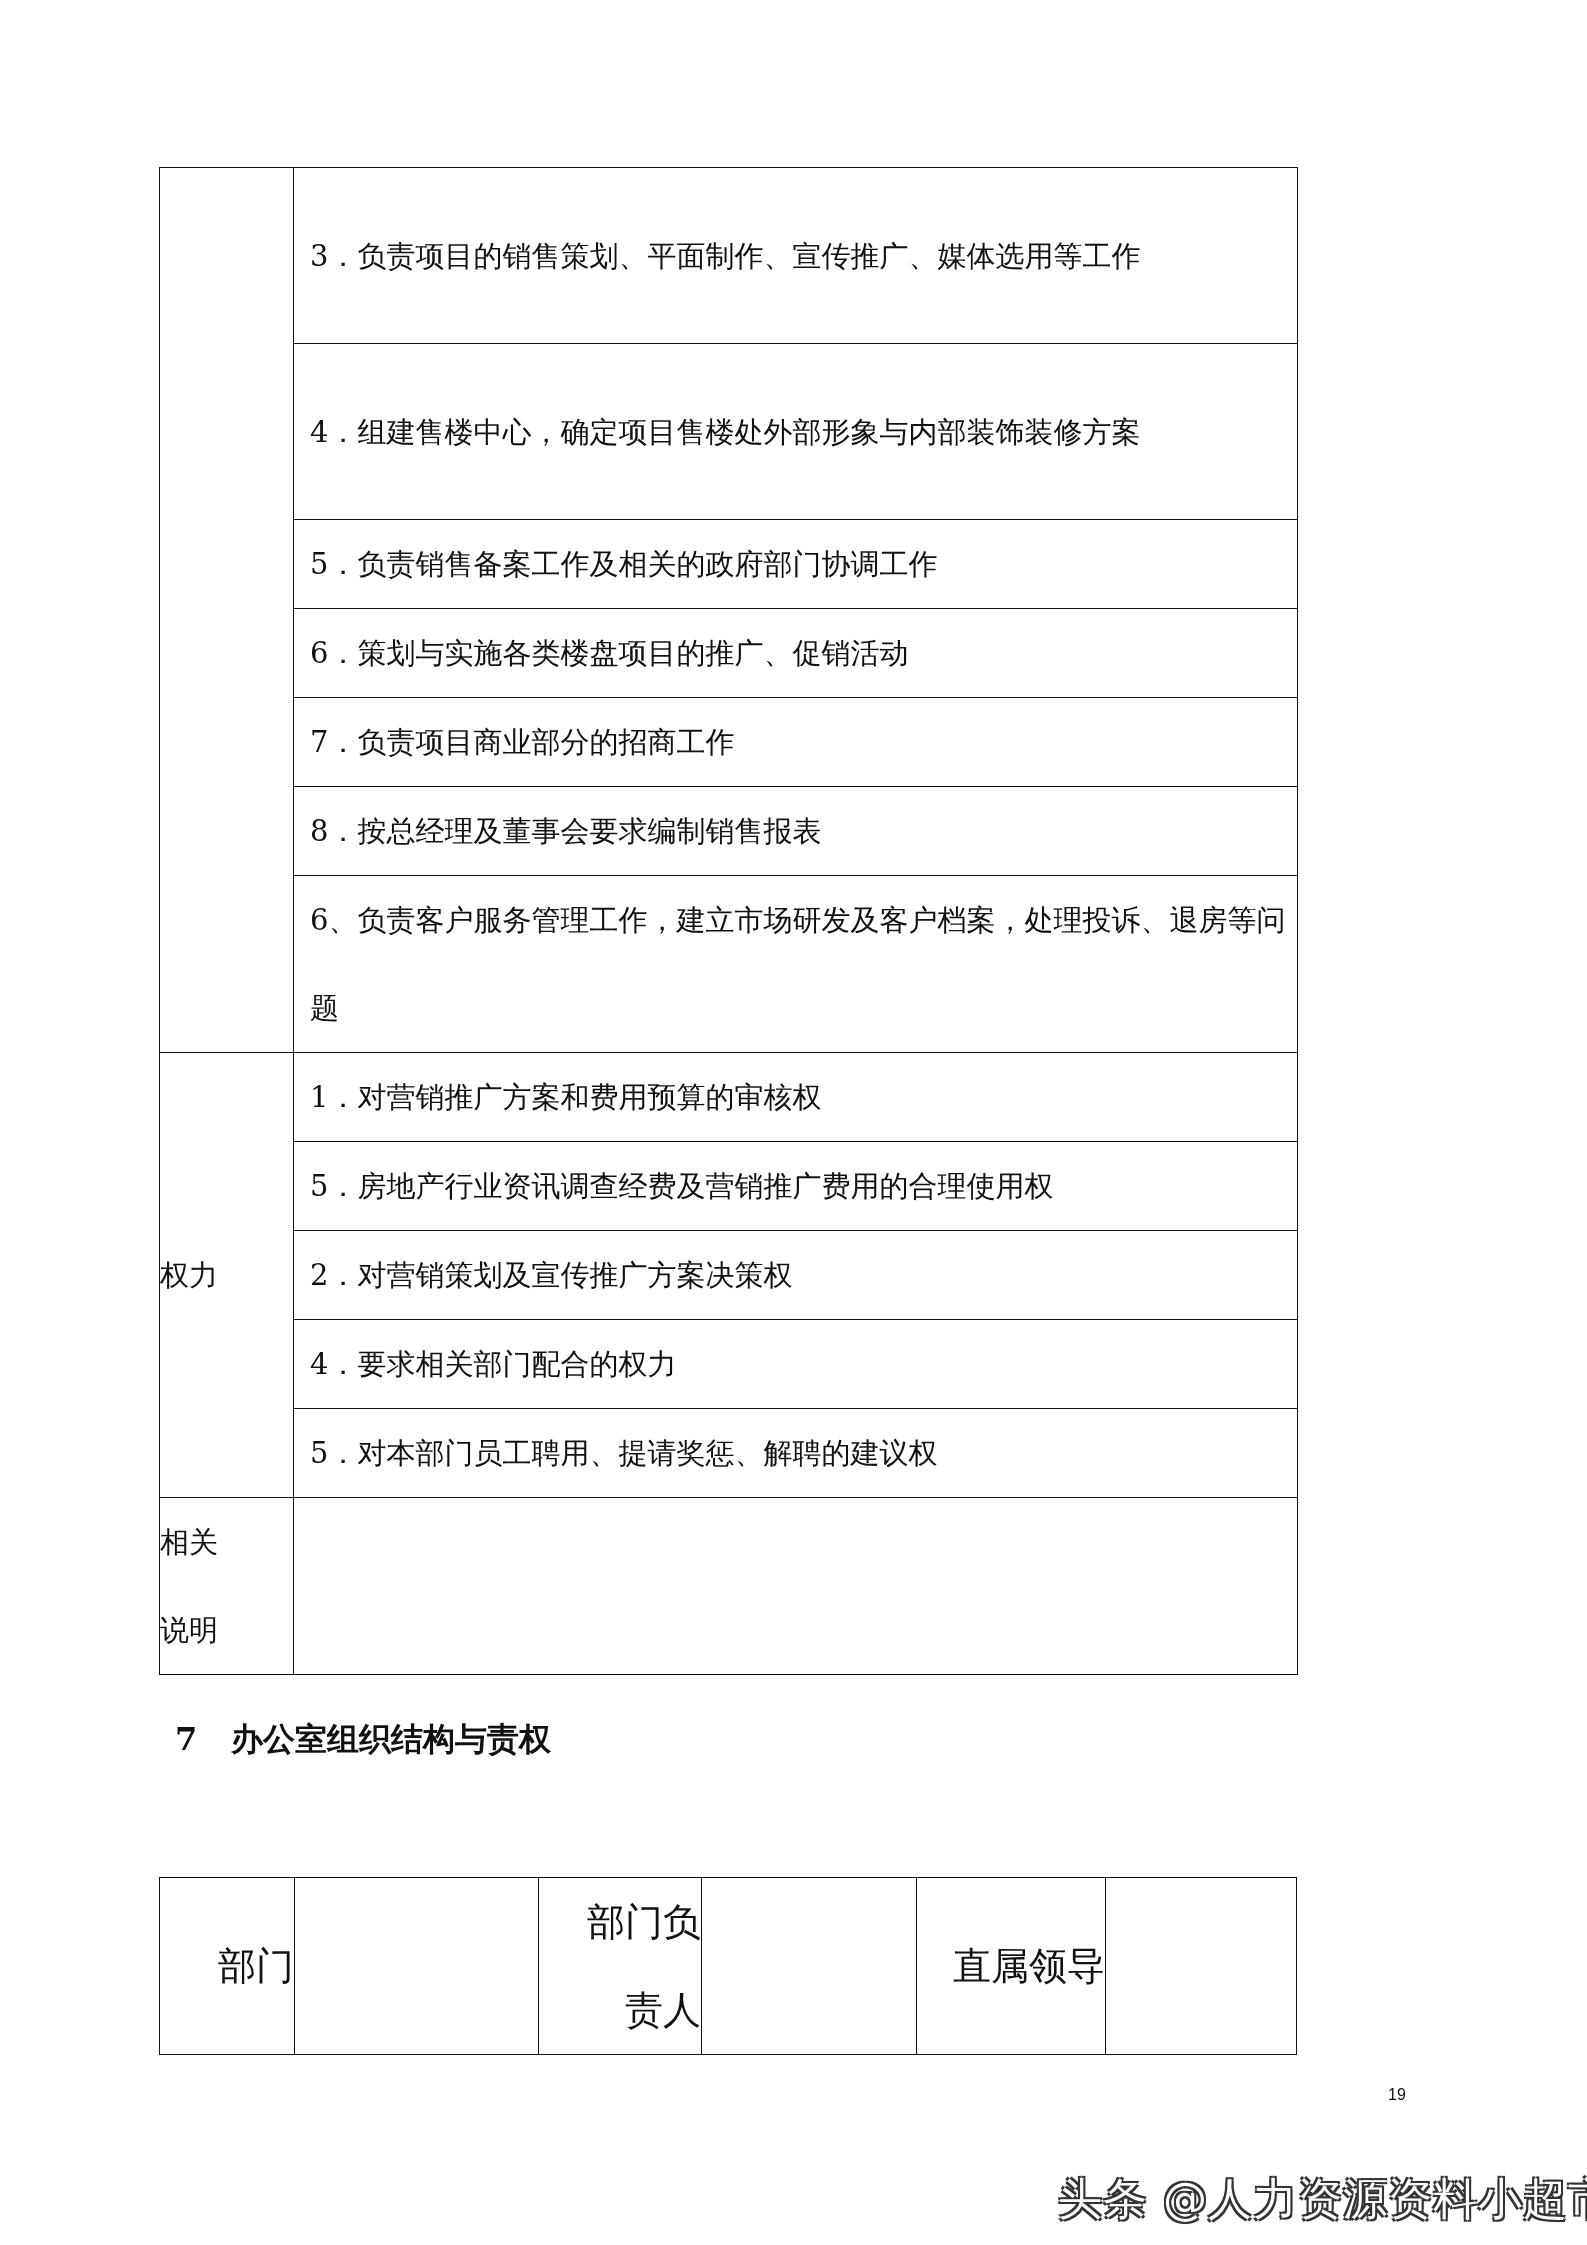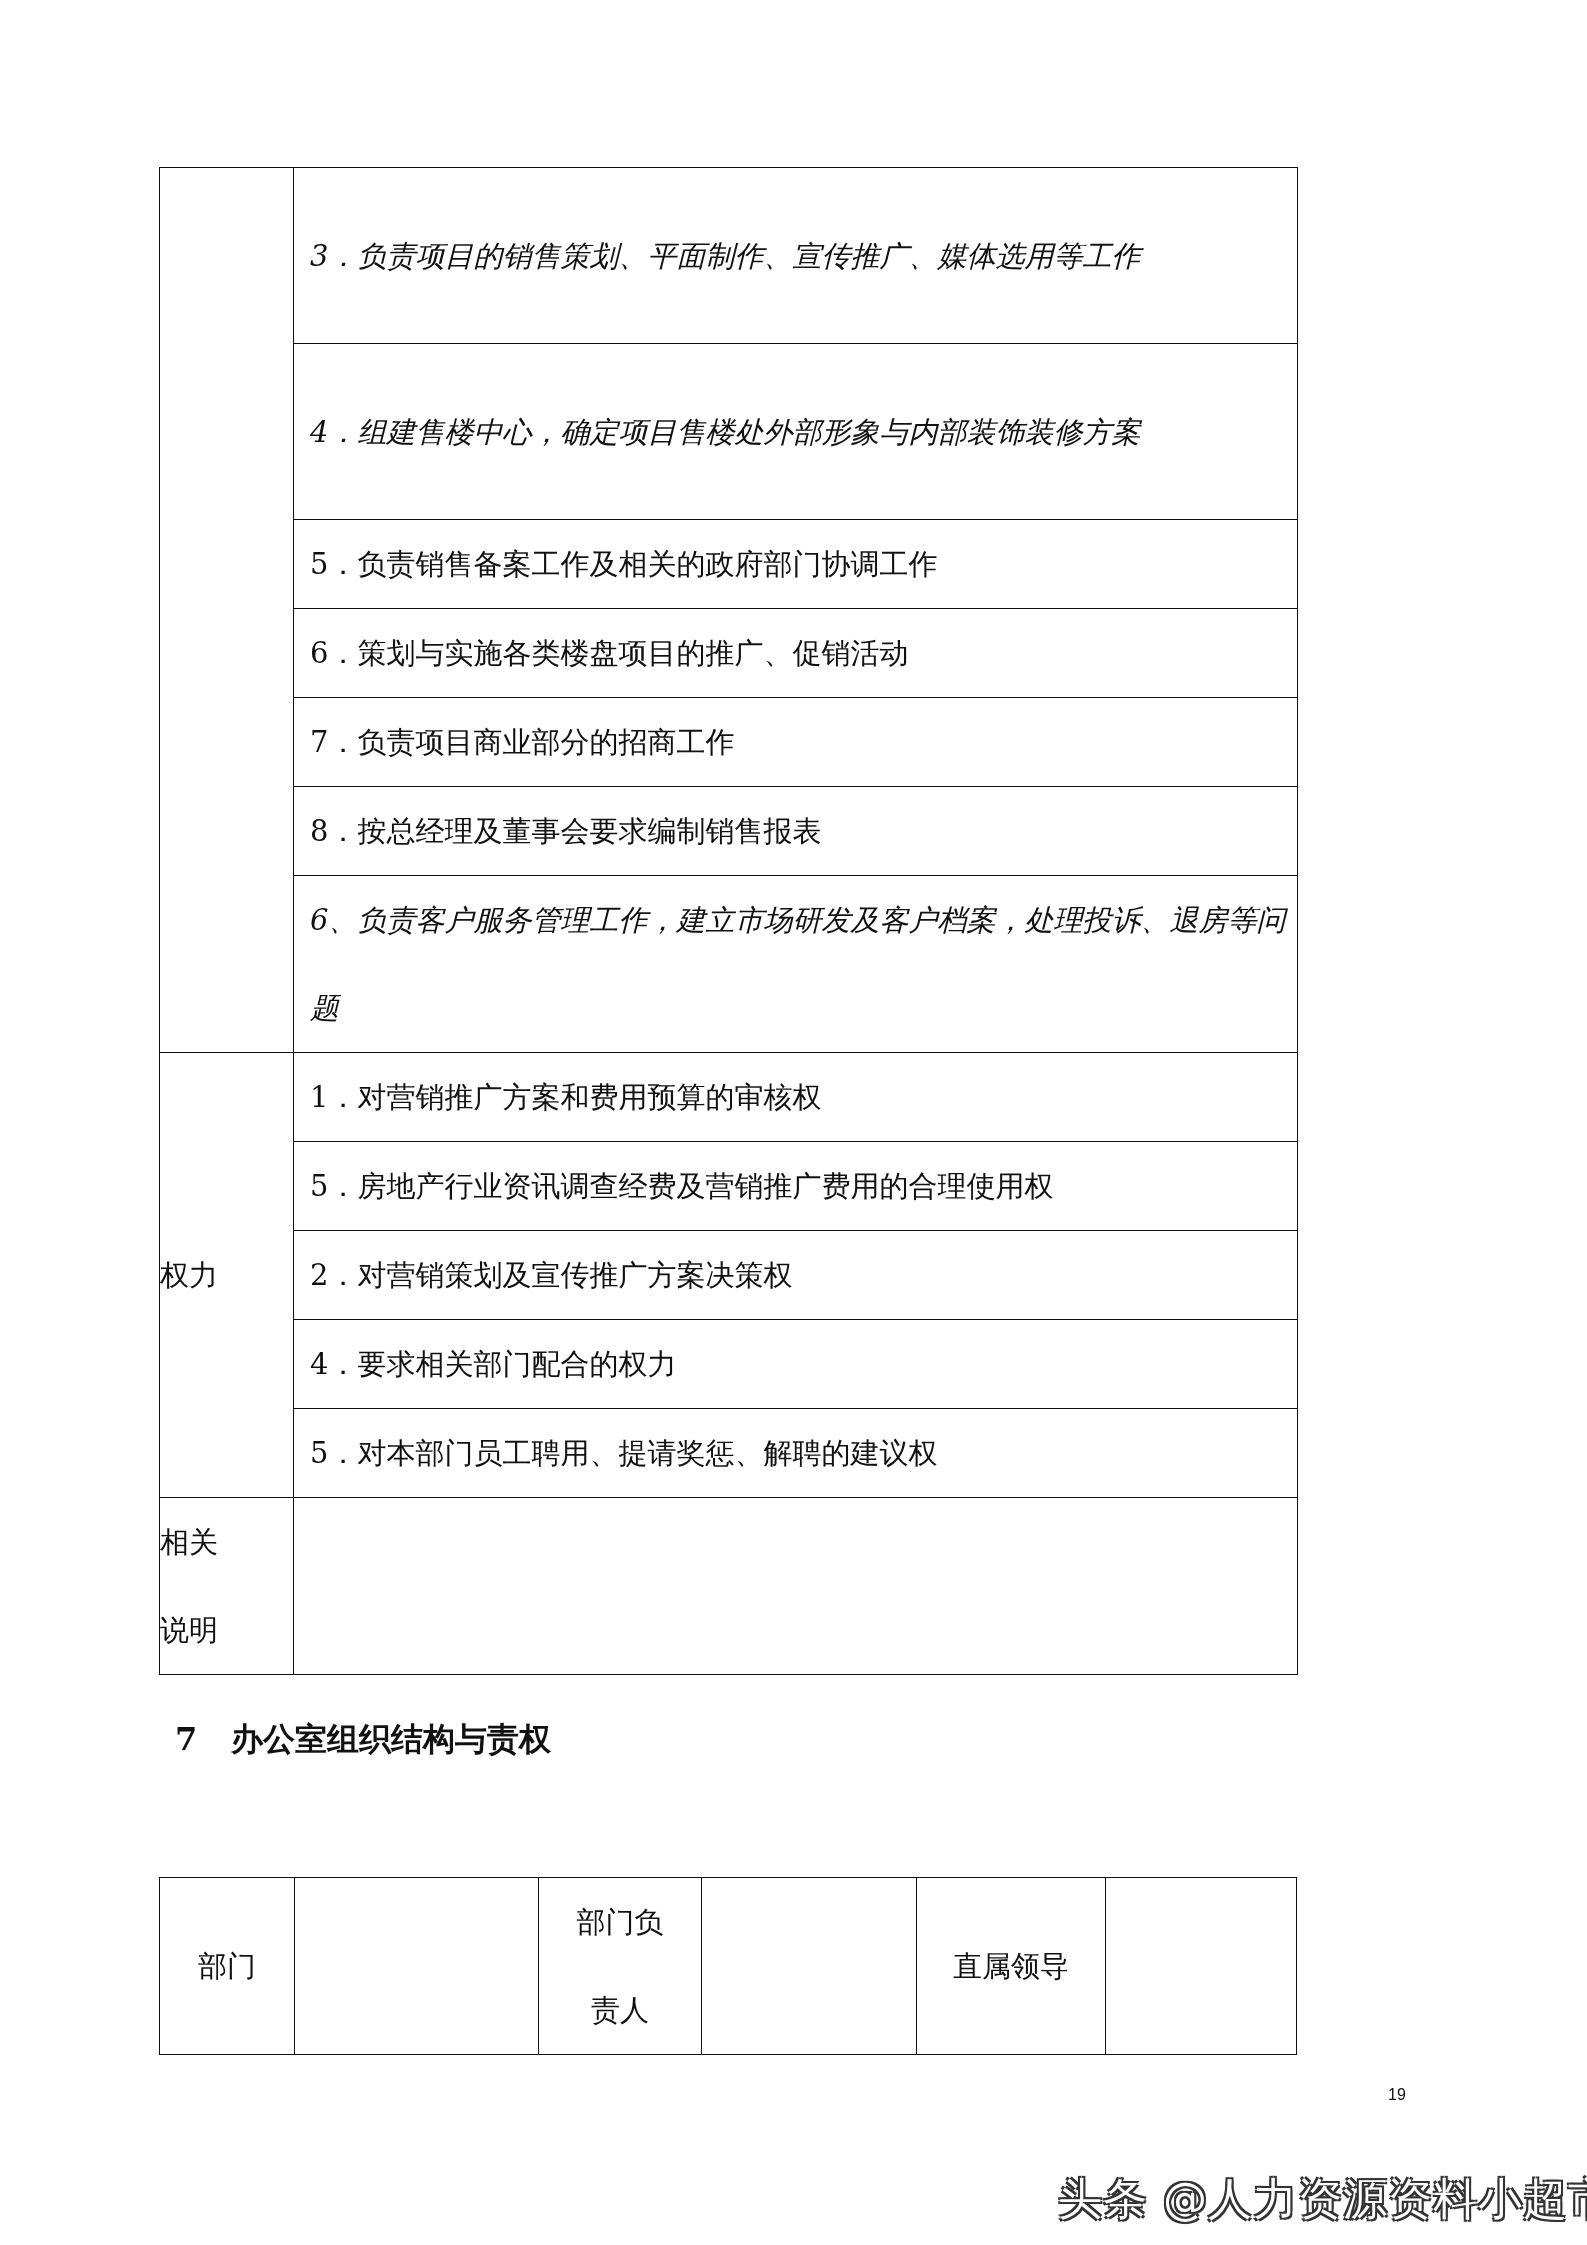--- a/index.html
+++ b/index.html
@@ -21,39 +21,39 @@
   .tbl td.label {
     width: 133px; text-align: left;
     line-height: 88px;
   }
   .tbl td.content {
     padding-left: 16px; padding-right: 8px;
     line-height: 88px;
     white-space: normal;
   }
   .tbl tr.h1 td.content { height: 88px; }
-  .tbl tr.h2 td.content { height: 175px; font-style: italic; }
+  .tbl tr.h2 td.content { height: 175px; }
   .label-stack { display: block; line-height: 88px; }
 
   .heading {
     position: absolute; left: 175px; top: 1695px;
     font-size: 32px; font-weight: bold;
     font-family: "DejaVu Serif", "Liberation Serif", serif;
     white-space: nowrap;
     margin-top: 23px;
   }
   .heading .num { display: inline-block; width: 56px; }
 
   .tbl2 {
     position: absolute; left: 159px; top: 1877px;
     width: 1137px; height: 175px;
     border-collapse: collapse; table-layout: fixed;
   }
   .tbl2 td {
-    border: 1.5px solid #111111; font-size: 29px; text-align: center;
+    border: 1.5px solid #111111; font-size: 38px; text-align: right;
     vertical-align: middle; padding: 0; line-height: 88px;
   }
 
   .page-number {
     position: absolute; left: 1388px; top: 2086px;
     font-family: "Liberation Sans", sans-serif; font-size: 16px; color: #111;
   }
   .watermark {
     position: absolute; left: 1058px; top: 2170px;
     font-family: "DejaVu Sans", sans-serif; font-size: 44px; color: #ffffff;

